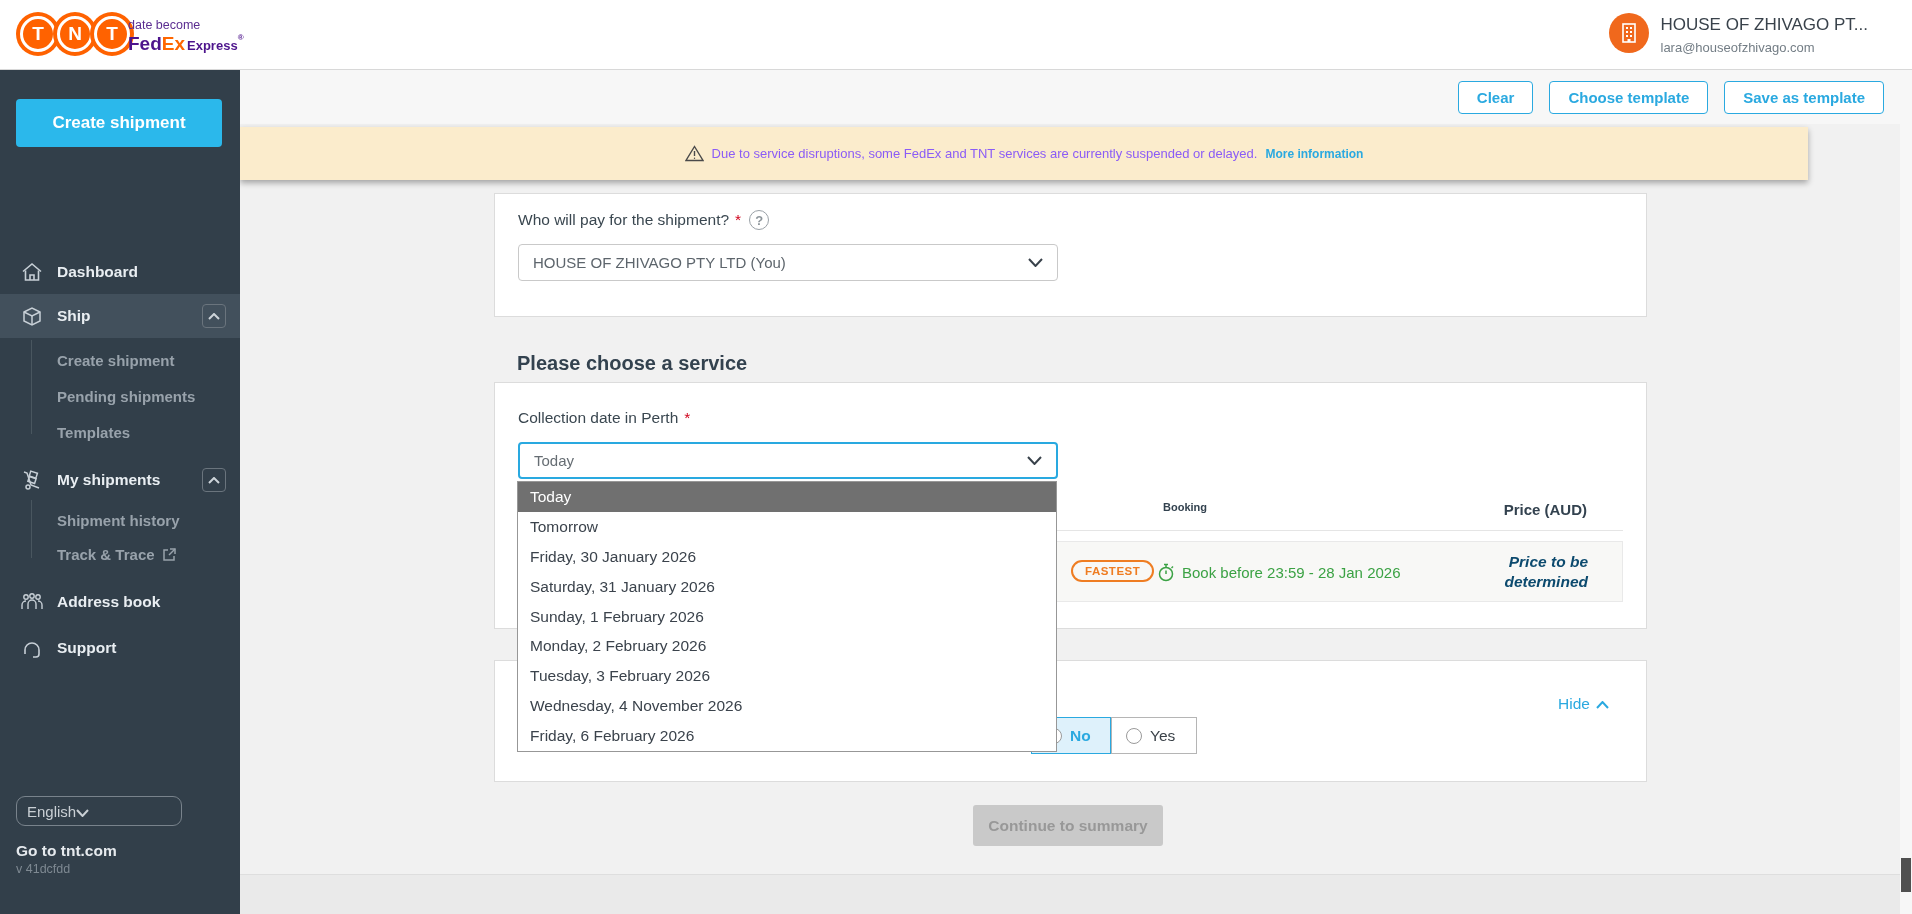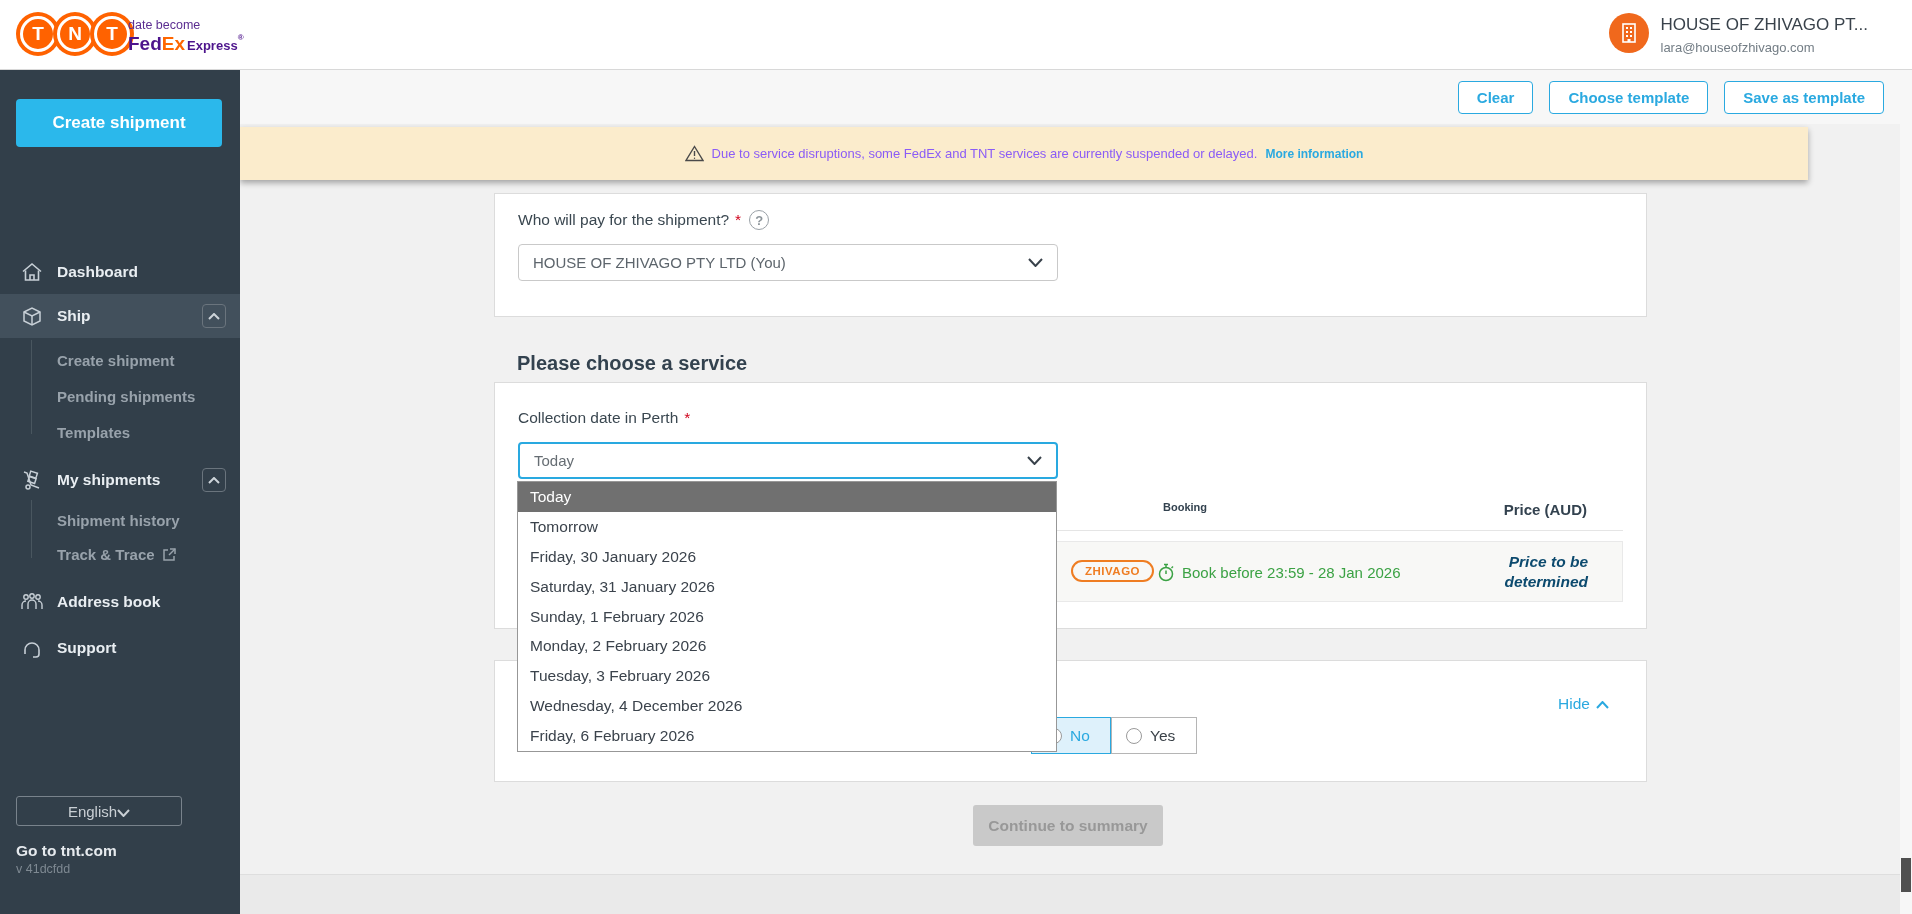--- a/index.html
+++ b/index.html
@@ -25,21 +25,21 @@
   .sidebar { position:absolute; left:0; top:70px; width:240px; height:844px; background:#323f4a; z-index:5; }
   .create-btn { position:absolute; left:16px; top:29px; width:206px; height:48px; background:#2bb8eb; border:none; border-radius:4px; color:#fff; font-weight:bold; font-size:17px; font-family:inherit; cursor:pointer; }
   .nav-item { position:absolute; left:0; width:240px; height:44px; display:flex; align-items:center; color:#e9eef2; font-weight:bold; font-size:15.5px; cursor:pointer; }
   .nav-item .nav-ico { position:absolute; left:20px; width:24px; display:flex; justify-content:center; color:#c7cfd6; }
   .nav-item .nav-label { margin-left:57px; }
   .nav-item.active-row { background:#42505c; }
   .nav-item.sub { height:36px; font-size:15px; color:#98a2ab; }
   .collapse-btn { position:absolute; right:14px; width:24px; height:24px; border:1px solid #6a747d; border-radius:4px; display:flex; align-items:center; justify-content:center; color:#cdd4d9; }
   .vline { position:absolute; left:31px; width:1px; background:#49565f; }
   .ext-ico { margin-left:8px; display:inline-flex; color:#98a2ab; }
-  .lang-select { position:absolute; left:16px; top:726px; width:166px; height:30px; border:1px solid #79838c; border-radius:3px; display:flex; align-items:center; justify-content:center; padding:0 10px; color:#c9cfd4; font-size:15px; cursor:pointer; }
+  .lang-select { position:absolute; left:16px; top:726px; width:166px; height:30px; border:1px solid #79838c; border-radius:9px; display:flex; align-items:center; justify-content:flex-start; padding:0 10px; color:#c9cfd4; font-size:15px; cursor:pointer; }
   .goto { position:absolute; left:16px; top:772px; color:#e6eaee; font-weight:bold; font-size:15.5px; cursor:pointer; }
   .version { position:absolute; left:16px; top:792px; color:#7e8992; font-size:12.5px; }
 
   
   .content { position:absolute; left:240px; top:70px; width:1672px; height:844px; background:#f1f1f1; }
   .toolbar { position:absolute; left:0; top:0; width:1672px; height:54px; background:#f7f7f7; display:flex; justify-content:flex-end; align-items:center; gap:16px; padding-right:28px; }
   .tb-btn { height:33px; padding:0 18px; background:#fff; border:1px solid #2aa9e0; border-radius:4px; color:#2aa9e0; font-weight:bold; font-size:15px; font-family:inherit; cursor:pointer; }
   .banner { position:absolute; left:0; top:57px; width:1568px; height:53px; background:#fbeccc; box-shadow:0 3px 6px rgba(0,0,0,0.32); display:flex; align-items:center; justify-content:center; gap:8px; z-index:4; }
   .banner-text { font-size:13px; color:#8b5cf6; }
   .banner-link { font-size:12px; color:#2aa9e0; font-weight:bold; cursor:pointer; }
@@ -63,21 +63,21 @@
   .col-head-price { position:absolute; right:59px; top:118px; font-size:15px; font-weight:bold; color:#33424f; }
   .head-rule { position:absolute; left:23px; top:147px; width:1105px; height:1px; background:#e5e5e5; }
   .svc-row { position:absolute; left:23px; top:158px; width:1105px; height:61px; background:#f8f8f6; border:1px solid #e9e9e9; }
   .badge { position:absolute; left:552px; top:18px; border:2px solid #ef7d22; border-radius:13px; color:#ef7d22; font-weight:bold; font-size:11.5px; letter-spacing:0.5px; padding:3px 12px; }
   .booking-info { position:absolute; left:638px; top:0; height:61px; display:flex; align-items:center; gap:7px; color:#3ba244; font-size:15px; }
   .price-info { position:absolute; right:34px; top:10px; width:120px; text-align:right; font-style:italic; font-weight:bold; font-size:15.5px; color:#0c4a6e; line-height:20px; }
 
   .card3 { top:590px; height:122px; }
   .hide-link { position:absolute; right:37px; top:34px; display:flex; align-items:center; gap:6px; color:#2aa9e0; font-size:15.5px; cursor:pointer; }
   .radio-box { position:absolute; top:56px; height:37px; display:flex; align-items:center; gap:8px; padding:0 14px; cursor:pointer; }
-  .radio-box.no { left:536px; width:80px; background:#def1fb; border:1px solid #2aa9e0; color:#2aa9e0; font-weight:normal; font-size:15.5px; }
+  .radio-box.no { left:536px; width:80px; background:#def1fb; border:1px solid #2aa9e0; color:#2aa9e0; font-weight:bold; font-size:15.5px; }
   .radio-box.yes { left:616px; width:86px; background:#fff; border:1px solid #b5b5b5; color:#3a4148; font-size:15.5px; }
   .radio { width:16px; height:16px; border:1px solid #9a9a9a; border-radius:50%; background:#fff; flex:none; }
 
   .dropdown { position:absolute; left:277px; top:411px; width:540px; height:271px; background:#fff; border:1px solid #979797; z-index:20; display:flex; flex-direction:column; }
   .dd-opt { flex:1; display:flex; align-items:center; padding-left:12px; font-size:15.5px; color:#3b434c; cursor:pointer; }
   .dd-opt.selected { background:#707070; color:#fff; }
 
   .continue-btn { position:absolute; left:733px; top:735px; width:190px; height:41px; background:#c9c9c9; border:none; border-radius:3px; color:#989898; font-weight:bold; font-size:15.5px; font-family:inherit; }
   .bottom-strip { position:absolute; left:0; top:804px; width:1672px; height:40px; background:#eaeaea; border-top:1px solid #dedede; }
 
@@ -280,21 +280,21 @@
         <span class="chev">
             <svg width="15" height="9" viewBox="0 0 15 9" fill="none" stroke="currentColor" stroke-width="2">
               <path d="M1 1l6.5 7L14 1"></path>
             </svg>
           </span>
       </div>
       <div class="col-head-booking">Booking</div>
       <div class="col-head-price">Price (AUD)</div>
       <div class="head-rule"></div>
       <div class="svc-row">
-        <span class="badge">ZHIVAGO</span>
+        <span class="badge">FASTEST</span>
         <span class="booking-info">
           <svg width="18" height="19" viewBox="0 0 18 19" fill="none" stroke="#3ba244" stroke-width="1.5">
               <circle cx="9" cy="11" r="6.5"></circle>
               <path d="M9 11V7.5"></path>
               <path d="M7 1.5h4"></path>
               <path d="M9 1.5v3"></path>
               <path d="M14.5 5l1.5-1.5"></path>
             </svg>
           <span>Book before 23:59 - 28 Jan 2026</span>
         </span>
@@ -320,21 +320,21 @@
     </div>
 
     <div class="dropdown">
       <div class="dd-opt selected">Today</div>
       <div class="dd-opt">Tomorrow</div>
       <div class="dd-opt">Friday, 30 January 2026</div>
       <div class="dd-opt">Saturday, 31 January 2026</div>
       <div class="dd-opt">Sunday, 1 February 2026</div>
       <div class="dd-opt">Monday, 2 February 2026</div>
       <div class="dd-opt">Tuesday, 3 February 2026</div>
-      <div class="dd-opt">Wednesday, 4 December 2026</div>
+      <div class="dd-opt">Wednesday, 4 November 2026</div>
       <div class="dd-opt">Friday, 6 February 2026</div>
     </div>
 
     <button class="continue-btn" disabled="">Continue to summary</button>
     <div class="bottom-strip"></div>
   </div>
 
   <div class="scroll-track">
     <div class="scroll-thumb"></div>
   </div>

